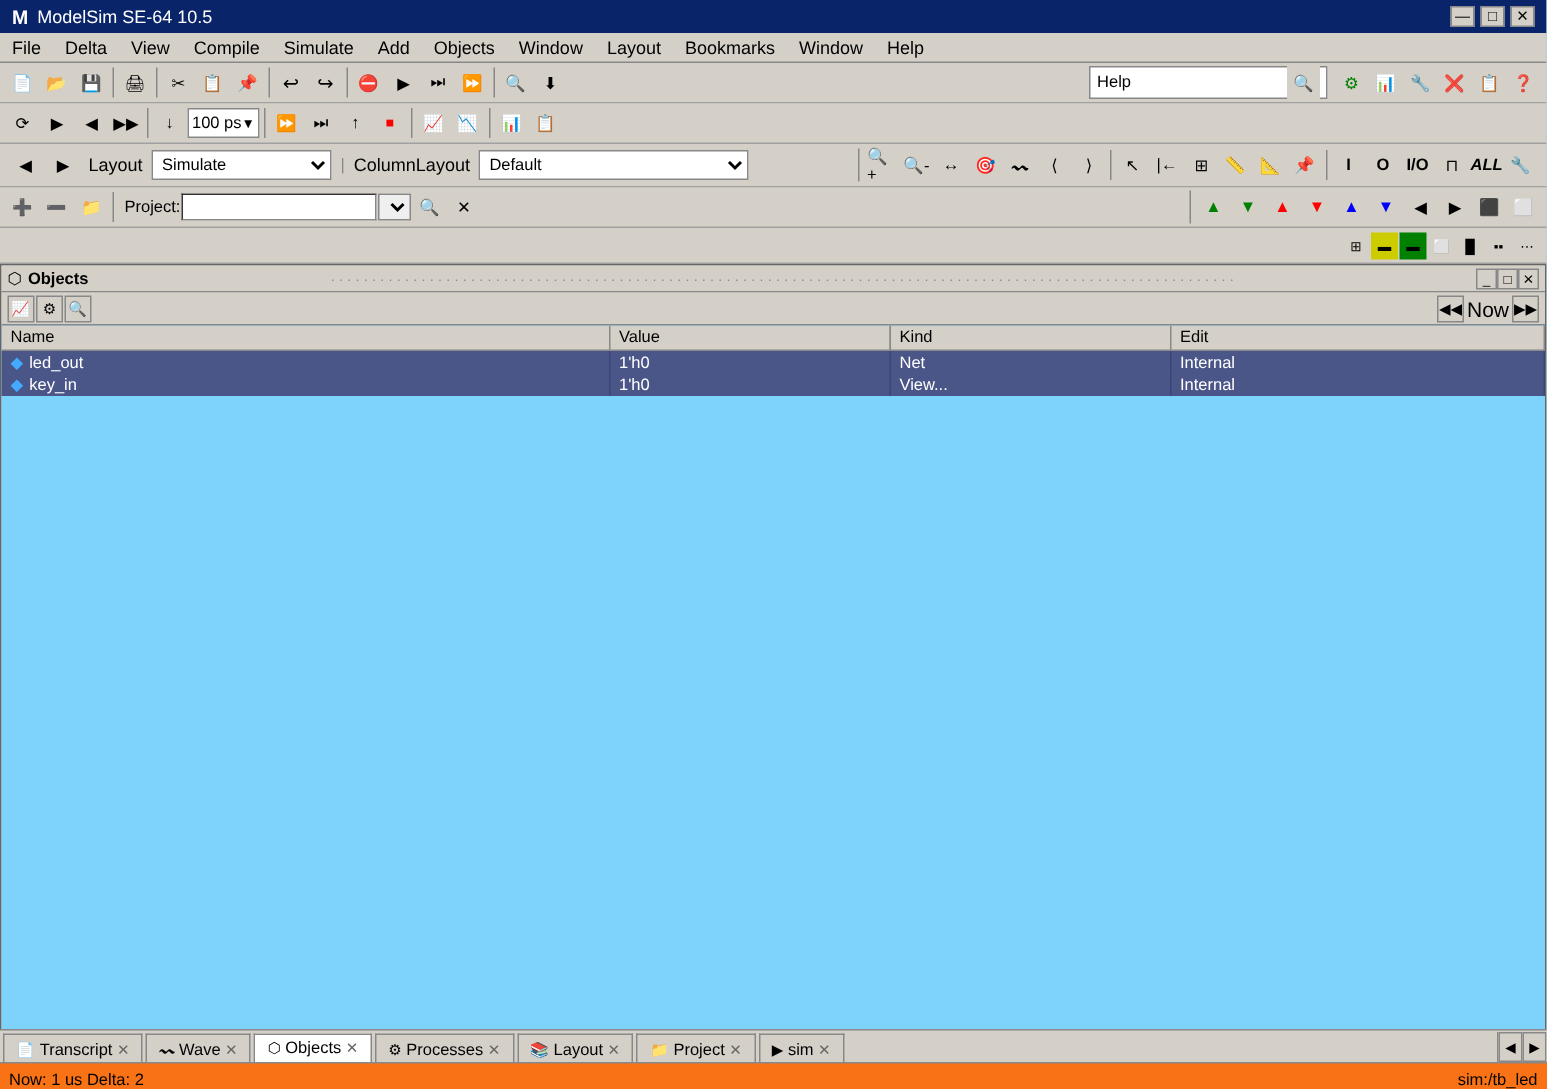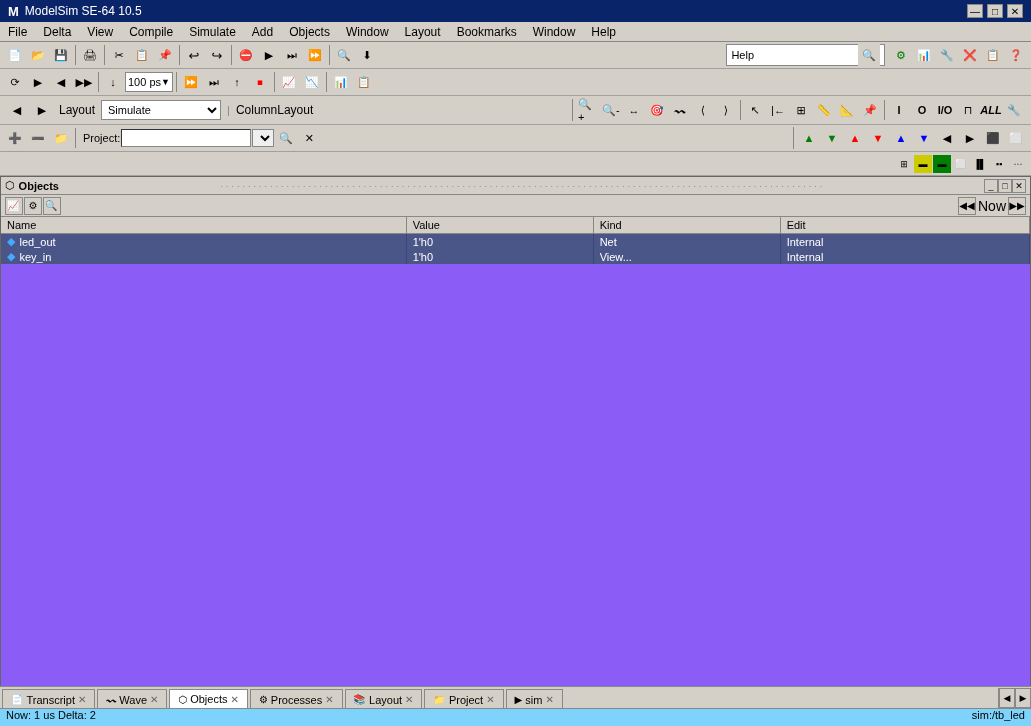--- a/index.html
+++ b/index.html
@@ -154,20 +154,24 @@
       <div class="tb-btn">▶</div>
     </div>
     <span class="layout-label">Layout</span>
     <select class="layout-select" style="width:120px;">
       <option>Simulate</option>
       <option>Default</option>
       <option>Wave</option>
     </select>
     <span style="font-size:11px; color:#888;">|</span>
     <span class="layout-label">ColumnLayout</span>
+    <select class="layout-select" style="width:180px;">
+      <option>Default</option>
+      <option>Custom</option>
+    </select>
 
     <div style="margin-left:auto; display:flex; align-items:center; gap:1px; border-left:1px solid #888; padding-left:4px;">
       <div class="tb-btn" title="Zoom In">🔍+</div>
       <div class="tb-btn" title="Zoom Out">🔍-</div>
       <div class="tb-btn">↔</div>
       <div class="tb-btn">🎯</div>
       <div class="tb-btn">〰</div>
       <div class="tb-btn">⟨</div>
       <div class="tb-btn">⟩</div>
       <div class="toolbar-separator"></div>
@@ -247,21 +251,21 @@
       <div class="icon-box">⚙</div>
       <div class="icon-box">🔍</div>
     </div>
     <div style="display:flex; align-items:center; gap:2px;">
       <div class="icon-box">◀◀</div>
       <span style="font-size:14px;"> Now</span>
       <div class="icon-box">▶▶</div>
     </div>
   </div>
 
-  <div id="objects-table" style="background:#8b5cf6; height: calc(726px - 22px - 22px - 26px - 26px - 26px - 24px - 18px - 22px - 22px - 18px);">
+  <div id="objects-table" style="background:#7dd3fc; height: calc(726px - 22px - 22px - 26px - 26px - 26px - 24px - 18px - 22px - 22px - 18px);">
     <table>
       <thead>
         <tr>
           <th style="width:130px;">Name</th>
           <th style="width:60px;">Value</th>
           <th style="width:60px;margin-left:19px;">Kind</th>
           <th style="width:80px;">Edit</th>
         </tr>
       </thead>
       <tbody>
@@ -329,16 +333,16 @@
       <span>sim</span>
       <span class="tab-close">✕</span>
     </div>
   </div>
   <div style="display:flex; align-items:center; border-left:1px solid #888;">
     <div class="scroll-btn">◀</div>
     <div class="scroll-btn">▶</div>
   </div>
 </div>
 
-<div id="statusbar" style="position:fixed; bottom:0; left:0; right:0; height:18px; background:#7dd3fc; display:flex; align-items:flex-start; padding:0 6px; gap:4px; border-top:1px solid #888; font-size:11px; z-index:10; justify-content:space-between;">
+<div id="statusbar" style="position:fixed; bottom:0; left:0; right:0; height:18px; background:#f97316; display:flex; align-items:flex-end; padding:0 6px; gap:4px; border-top:1px solid #888; font-size:11px; z-index:10; justify-content:space-between;">
   <span>Now: 1 us  Delta: 2</span>
   <span>sim:/tb_led</span>
 </div>
 
 </body></html>

